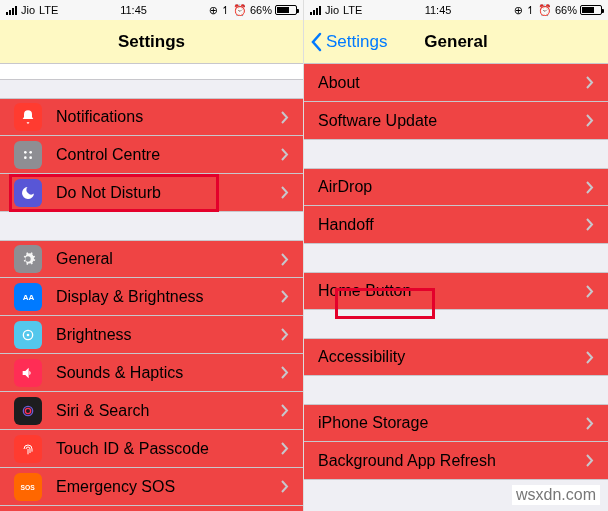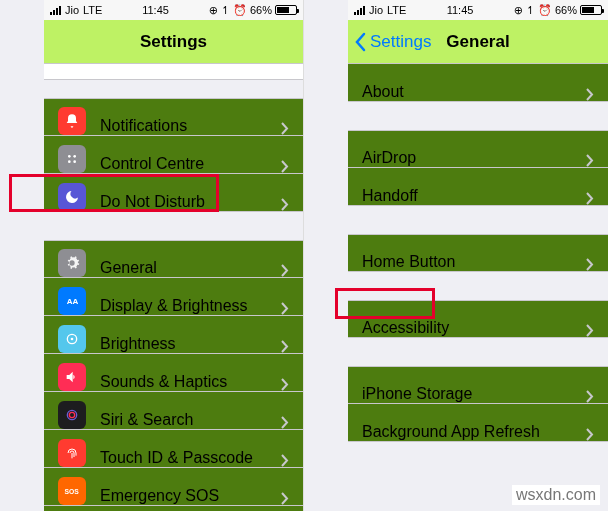--- a/index.html
+++ b/index.html
@@ -16,21 +16,20 @@
       width: 608px;
       height: 511px;
     }
     .screen {
       width: 304px;
       height: 511px;
       background: #efeff4;
       display: flex;
       flex-direction: column;
       border-right: 1px solid #ddd;
-      padding-left: 44px;
     }
     .screen:last-child { border-right: none; }
     .status-bar {
       height: 20px;
       background: #f7f7f7;
       display: flex;
       align-items: center;
       justify-content: space-between;
       padding: 0 6px;
       font-size: 11px;
@@ -49,21 +48,21 @@
       width: 22px; height: 10px; border: 1px solid #000; border-radius: 2px;
       position: relative; display: flex; align-items: center; padding: 1px;
     }
     .battery::after {
       content:""; position:absolute; right:-3px; top:3px; width:2px; height:4px;
       background:#000; border-radius:0 1px 1px 0;
     }
     .battery-fill { height: 100%; background:#000; width:66%; }
     .nav-bar {
       height: 44px;
-      background: #bef264;
+      background: #fef9c3;
       border-bottom: 1px solid #c8c7cc;
       display: flex;
       align-items: center;
       justify-content: center;
       position: relative;
     }
     .nav-title { font-size: 17px; font-weight: 600; color: #000; }
     .nav-back {
       position: absolute;
       left: 6px;
@@ -74,23 +73,23 @@
     }
     .nav-back svg { width: 12px; height: 20px; margin-right: 4px; }
     .list {
       flex: 1;
       overflow-y: hidden;
     }
     .group-spacer { height: 28px; }
     .group-spacer.small { height: 18px; }
     .row {
       height: 38px;
-      background: #4d7c0f;
-      display: flex;
-      align-items: flex-end;
+      background: #ef4444;
+      display: flex;
+      align-items: center;
       padding: 0 14px;
       border-bottom: 0.5px solid #c8c7cc;
       position: relative;
       font-size: 16px;
       color: #000;
     }
     .row.first { border-top: 0.5px solid #c8c7cc; }
     .row .icon-box {
       width: 28px; height: 28px; border-radius: 6px;
       display: flex; align-items: center; justify-content: center;
@@ -337,20 +336,28 @@
     </div>
     <div class="list">
       <div class="row">
         <div class="label">About</div>
         <div class="chevron">
             <svg viewBox="0 0 8 13">
               <path d="M1 1l5 5.5L1 12" stroke="#c7c7cc" stroke-width="2" fill="none"></path>
             </svg>
           </div>
       </div>
+      <div class="row">
+        <div class="label">Software Update</div>
+        <div class="chevron">
+            <svg viewBox="0 0 8 13">
+              <path d="M1 1l5 5.5L1 12" stroke="#c7c7cc" stroke-width="2" fill="none"></path>
+            </svg>
+          </div>
+      </div>
 
       <div class="group-spacer"></div>
 
       <div class="row first">
         <div class="label">AirDrop</div>
         <div class="chevron">
             <svg viewBox="0 0 8 13">
               <path d="M1 1l5 5.5L1 12" stroke="#c7c7cc" stroke-width="2" fill="none"></path>
             </svg>
           </div>

